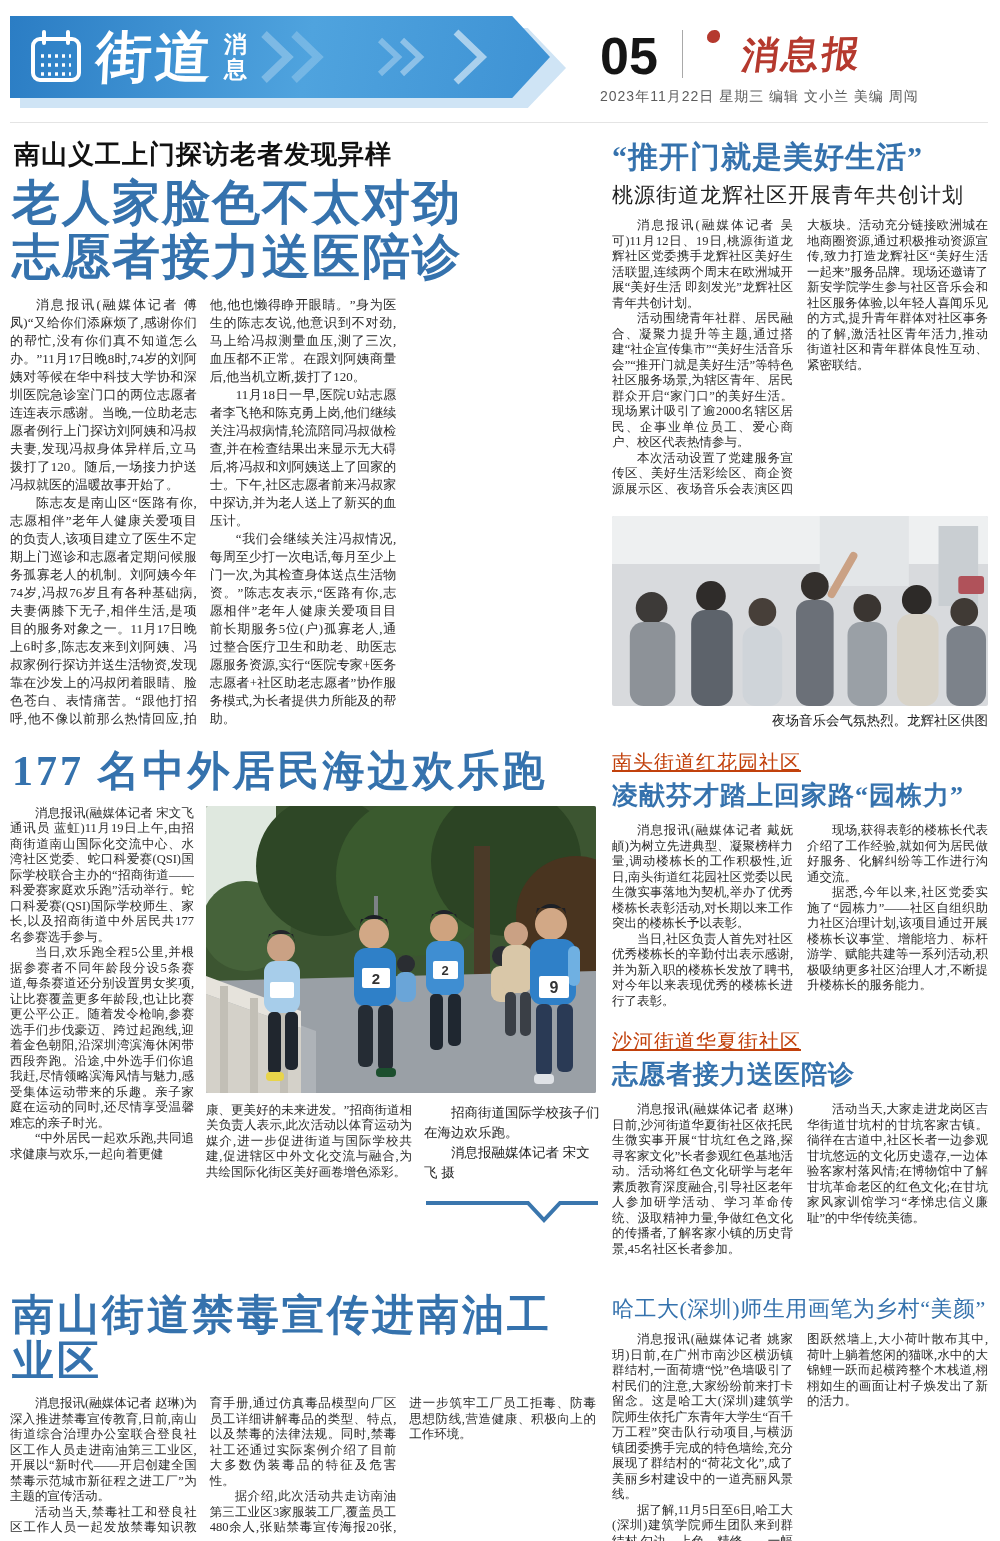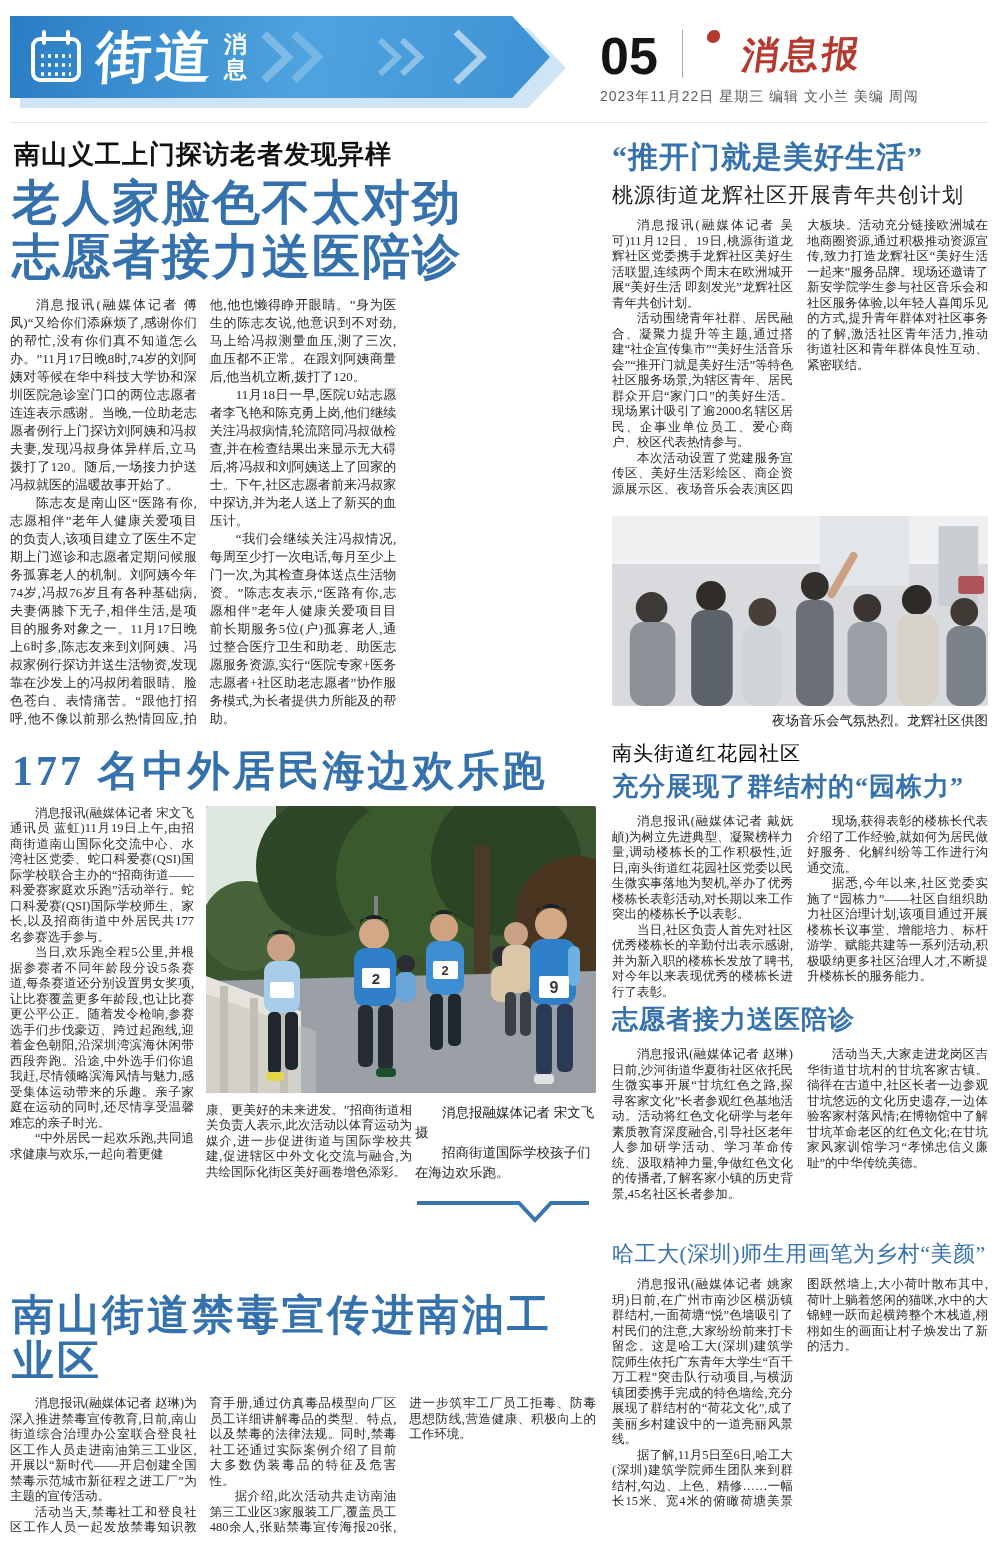--- a/index.html
+++ b/index.html
@@ -47,22 +47,22 @@
   .b-sm{font-size:12.5px;line-height:15.5px;}
   .cols3{column-count:3;column-gap:13px;column-fill:auto;overflow:hidden;}
   .cols2{column-count:2;column-gap:14px;column-fill:auto;overflow:hidden;}
 
   .kicker-xl{font-family:"Liberation Sans","DejaVu Sans",sans-serif;font-size:26px;font-weight:700;
              color:#111;margin:2px 0 4px 4px;letter-spacing:1px;}
   .headline-xl{font-size:48px;line-height:1.12;font-weight:900;color:#3572ad;letter-spacing:2px;
                margin:0 0 12px 2px;}
   .headline-xl2{font-size:42px;line-height:1.1;font-weight:900;color:#3572ad;letter-spacing:3px;
                 margin:16px 0 12px 2px;}
-  .sec-kicker{font-family:"Liberation Sans","DejaVu Sans",sans-serif;font-size:20px;color:#000000;
-              margin:10px 0 2px;letter-spacing:1px;}
+  .sec-kicker{font-family:"Liberation Sans","DejaVu Sans",sans-serif;font-size:20px;color:#c2410c;
+              margin:19px 0 2px;letter-spacing:1px;text-decoration:underline;}
   .sec-headline{font-size:26px;font-weight:900;color:#3572ad;letter-spacing:1px;margin:2px 0 10px;}
 
   
   .h-door{font-size:30px;font-weight:900;color:#3572ad;letter-spacing:1px;margin:2px 0 2px;}
   .sub-door{font-family:"Liberation Sans","DejaVu Sans",sans-serif;font-size:21px;color:#222;
             margin:3px 0 9px;letter-spacing:1px;}
   .h-door-body{height:292px;}
   .photo{border-radius:2px;overflow:hidden;position:relative;}
   .photo-music{height:190px;margin-top:6px;}
   .cap-right{text-align:right;font-family:"Liberation Sans","DejaVu Sans",sans-serif;
@@ -72,21 +72,21 @@
   .h-mural{height:244px;}
   .h-mural-head{font-size:22px;font-weight:400;color:#3572ad;margin:14px 0 8px;letter-spacing:0.5px;}
   .h-drug-body{height:150px;margin-top:8px;}
   .h-main-body{height:436px;}
 
   
   .run-grid{display:flex;gap:12px;margin-top:10px;}
   .run-col1{width:184px;flex:none;height:470px;overflow:hidden;}
   .run-right{flex:1;min-width:0;}
   .run-photo{height:287px;}
-  .run-below{display:flex;gap:3px;margin-top:10px;}
+  .run-below{display:flex;gap:12px;margin-top:10px;}
   .run-cont{width:206px;flex:none;height:172px;overflow:hidden;}
   .run-capbox{flex:1;font-family:"Liberation Sans","DejaVu Sans",sans-serif;font-size:13.5px;
               line-height:1.5;color:#1e1e1e;}
   .run-capbox p{margin:0;text-indent:2em;}
   .zigzag{margin-top:12px;display:block;}
 </style>
 </head>
 <body>
 
 <div class="page">
@@ -226,22 +226,22 @@
                 <rect x="330" y="198" width="16" height="72" rx="6" fill="#2a3a55"></rect>
                 <rect x="351" y="198" width="16" height="68" rx="6" fill="#2a3a55"></rect>
                 <rect x="328" y="268" width="20" height="10" rx="4" fill="#dfe2e6"></rect>
               </svg>
             </div>
             <div class="run-below">
               <div class="run-cont body b-sm">
                 <p class="no-indent">康、更美好的未来进发。”招商街道相关负责人表示,此次活动以体育运动为媒介,进一步促进街道与国际学校共建,促进辖区中外文化交流与融合,为共绘国际化街区美好画卷增色添彩。</p>
               </div>
               <div class="run-capbox">
+                <p>招商街道国际学校孩子们在海边欢乐跑。</p>
                 <p>消息报融媒体记者 宋文飞 摄</p>
-                <p>招商街道国际学校孩子们在海边欢乐跑。</p>
                 <svg class="zigzag" width="176" height="28" viewBox="0 0 176 28">
                   <path d="M2 7 H104 L120 24 L136 7 H174" fill="none" stroke="#3a76ad" stroke-width="4"></path>
                 </svg>
               </div>
             </div>
           </div>
         </div>
       </article>
 
       <article>
@@ -288,30 +288,31 @@
             <circle cx="356" cy="96" r="14" fill="#403a35"></circle>
               <rect x="338" y="110" width="40" height="80" rx="13" fill="#7c828a"></rect>
             <rect x="350" y="60" width="26" height="18" rx="3" fill="#b0525a"></rect>
           </svg>
         </div>
         <div class="cap-right">夜场音乐会气氛热烈。龙辉社区供图</div>
       </article>
 
       <article>
         <div class="sec-kicker">南头街道红花园社区</div>
-        <h3 class="sec-headline">充分展现了群结村的“园栋力”</h3>
+        <h3 class="sec-headline">凌献芬才踏上回家路“园栋力”</h3>
         <div class="body b-sm cols2 h-loudong">
           <p>消息报讯(融媒体记者 戴妩頔)为树立先进典型、凝聚榜样力量,调动楼栋长的工作积极性,近日,南头街道红花园社区党委以民生微实事落地为契机,举办了优秀楼栋长表彰活动,对长期以来工作突出的楼栋长予以表彰。</p>
           <p>当日,社区负责人首先对社区优秀楼栋长的辛勤付出表示感谢,并为新入职的楼栋长发放了聘书,对今年以来表现优秀的楼栋长进行了表彰。</p>
           <p>现场,获得表彰的楼栋长代表介绍了工作经验,就如何为居民做好服务、化解纠纷等工作进行沟通交流。</p>
           <p>据悉,今年以来,社区党委实施了“园栋力”——社区自组织助力社区治理计划,该项目通过开展楼栋长议事堂、增能培力、标杆游学、赋能共建等一系列活动,积极吸纳更多社区治理人才,不断提升楼栋长的服务能力。</p>
         </div>
       </article>
 
       <article>
+        <div class="sec-kicker">沙河街道华夏街社区</div>
         <h3 class="sec-headline">志愿者接力送医陪诊</h3>
         <div class="body b-sm cols2 h-elders">
           <p>消息报讯(融媒体记者 赵琳)日前,沙河街道华夏街社区依托民生微实事开展“甘坑红色之路,探寻客家文化”长者参观红色基地活动。活动将红色文化研学与老年素质教育深度融合,引导社区老年人参加研学活动、学习革命传统、汲取精神力量,争做红色文化的传播者,了解客家小镇的历史背景,45名社区长者参加。</p>
           <p>活动当天,大家走进龙岗区吉华街道甘坑村的甘坑客家古镇。徜徉在古道中,社区长者一边参观甘坑悠远的文化历史遗存,一边体验客家村落风情;在博物馆中了解甘坑革命老区的红色文化;在甘坑家风家训馆学习“孝悌忠信义廉耻”的中华传统美德。</p>
         </div>
       </article>
 
       <article>
         <h3 class="h-mural-head">哈工大(深圳)师生用画笔为乡村“美颜”</h3>
         <div class="body b-sm cols2 h-mural">

